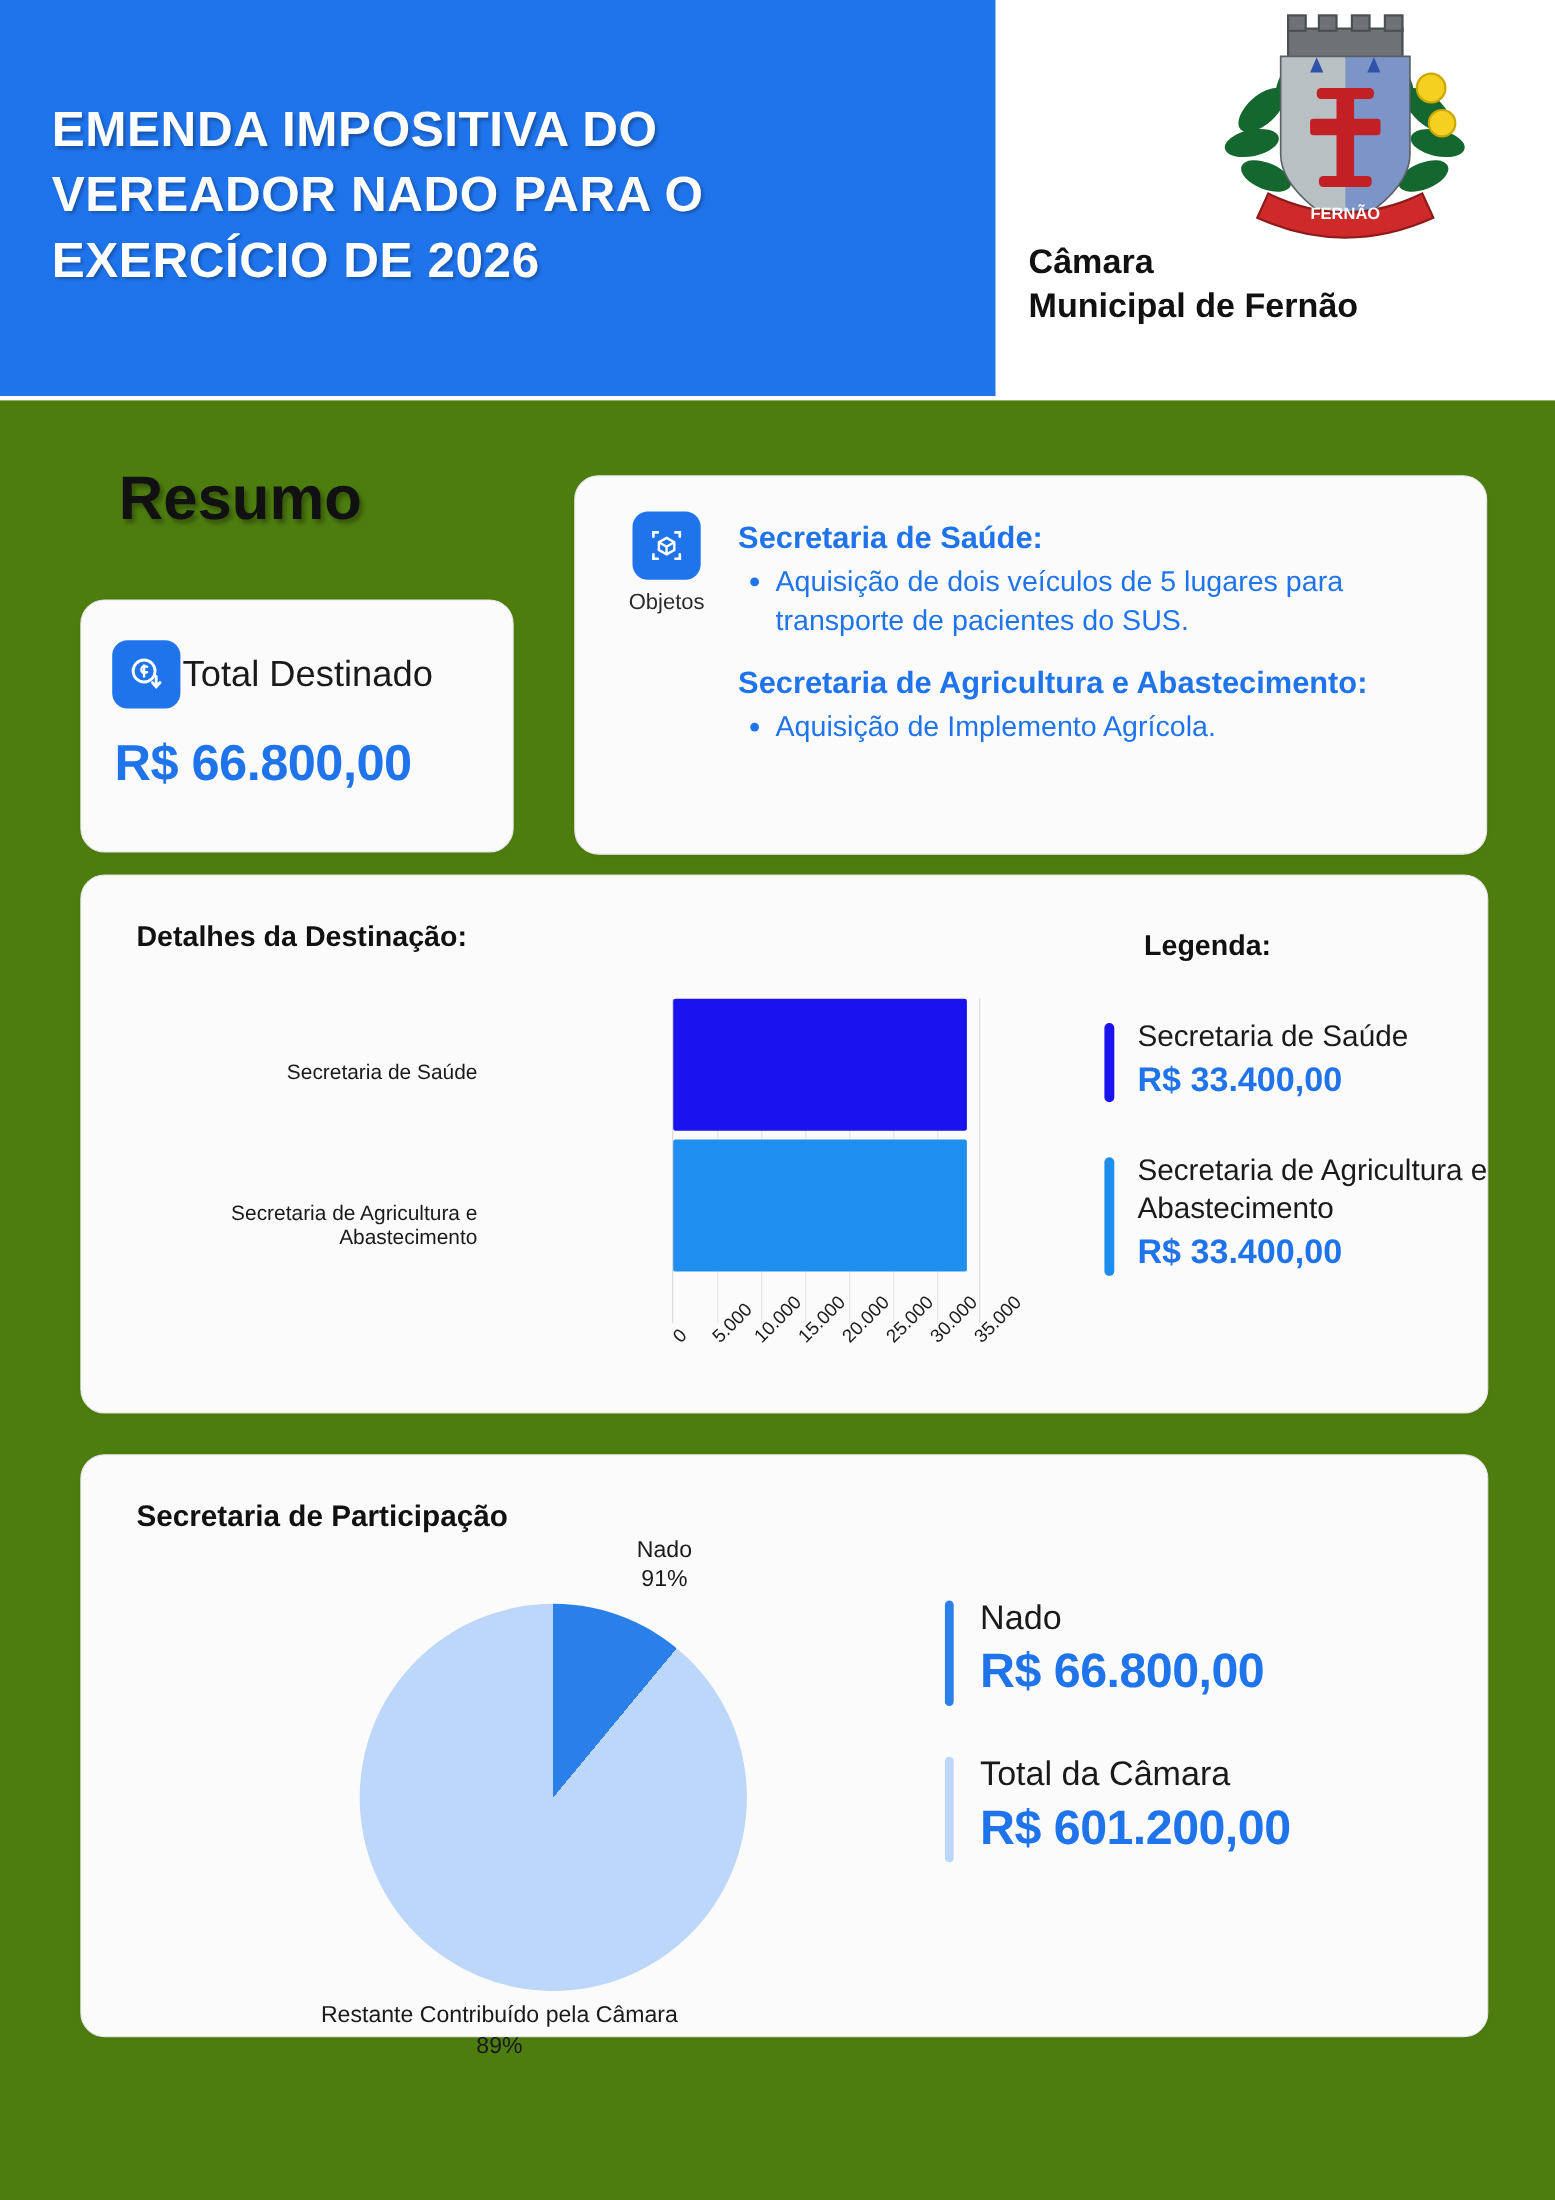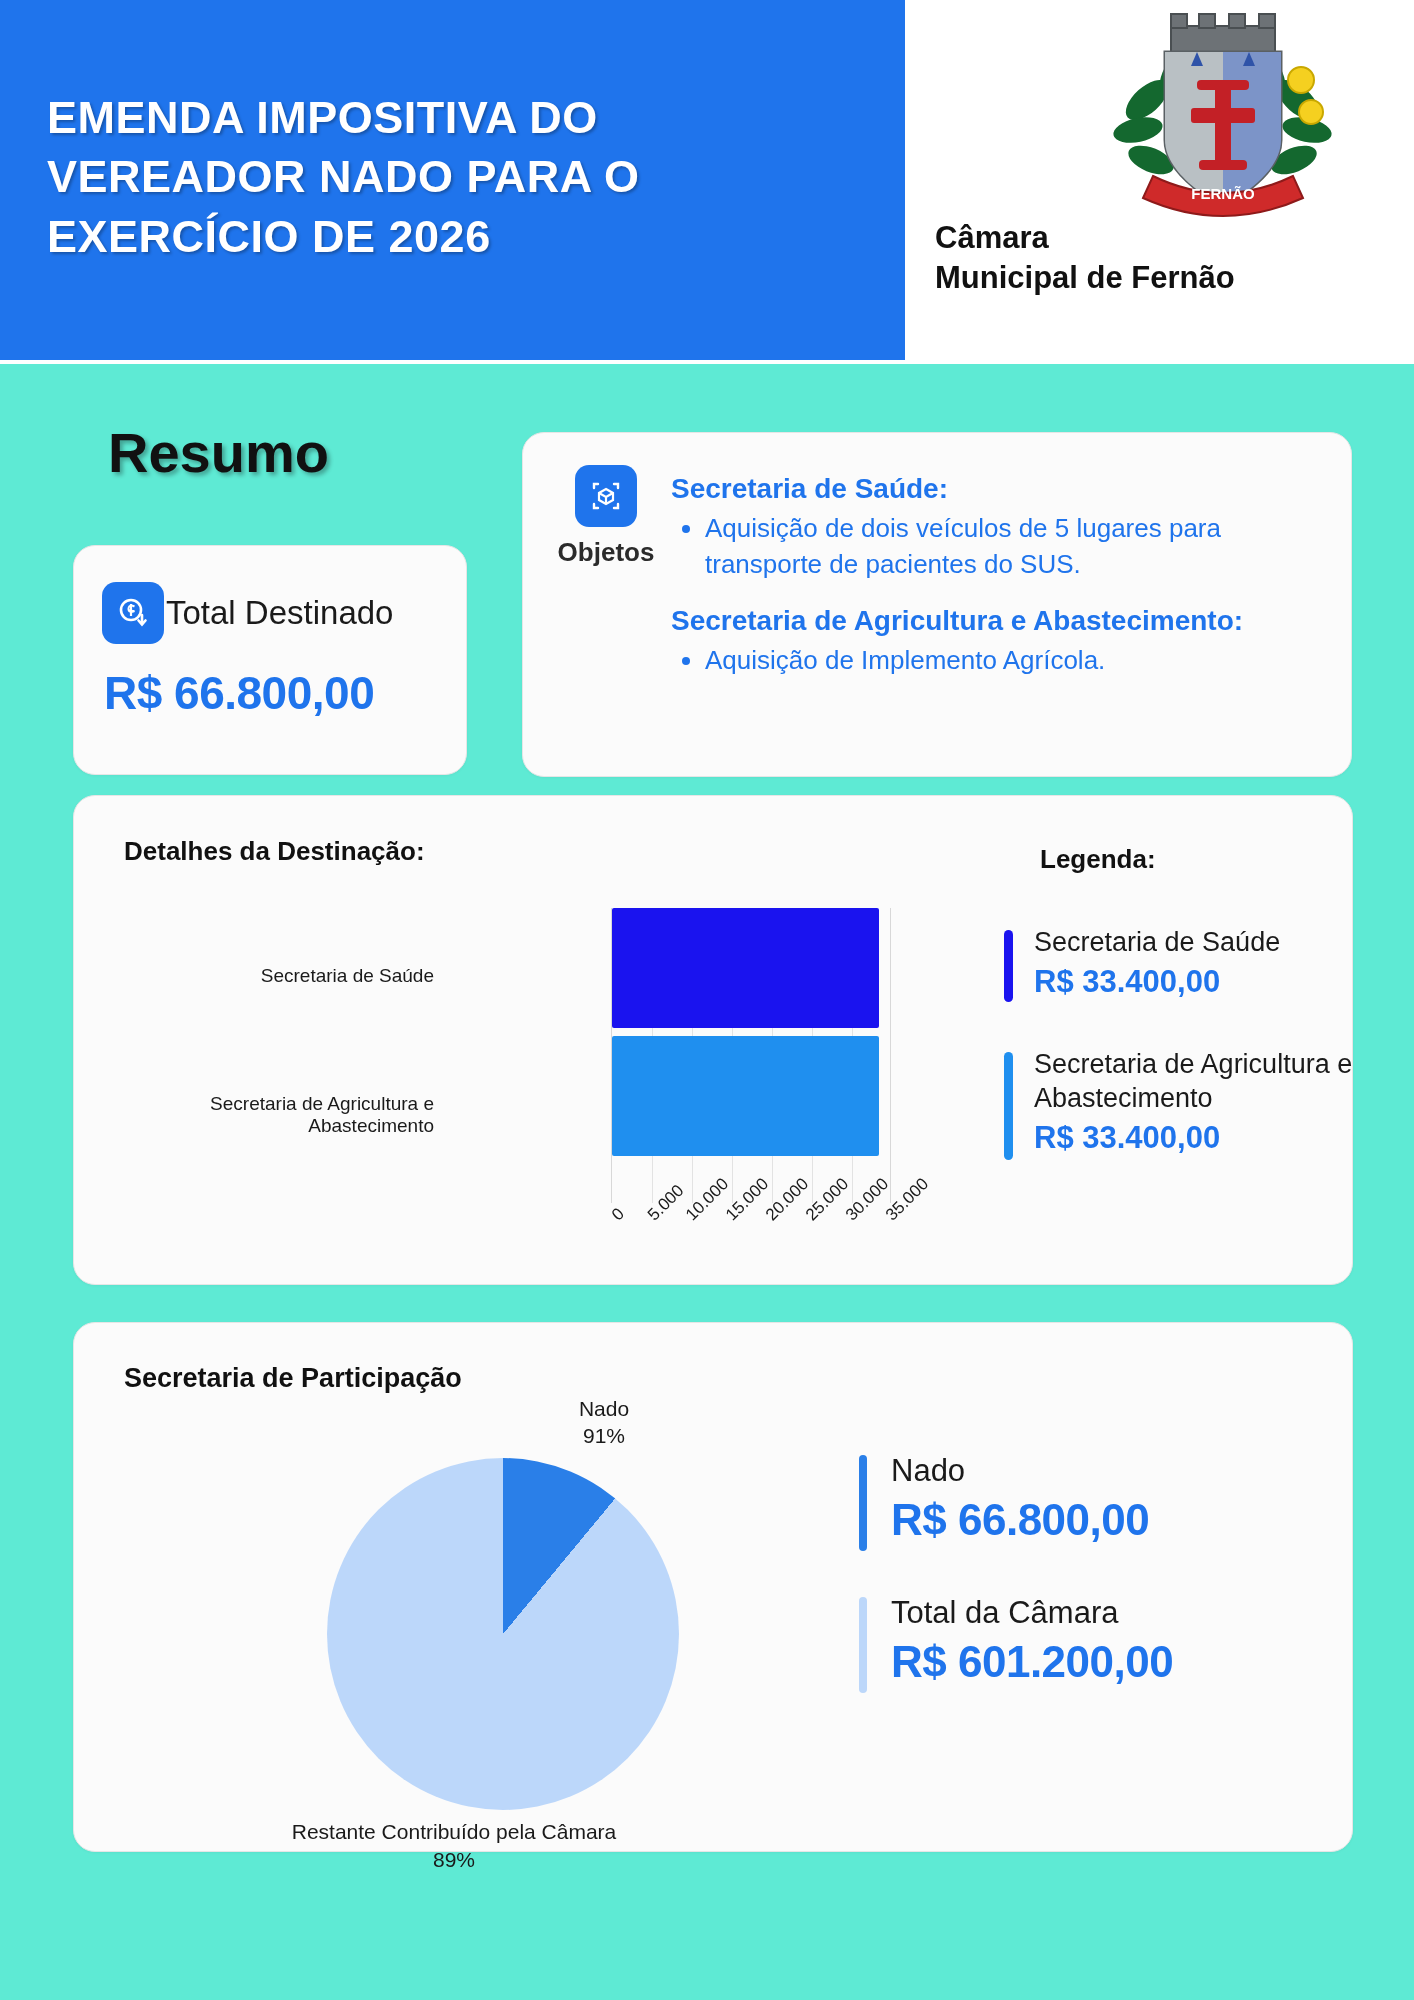--- a/index.html
+++ b/index.html
@@ -6,21 +6,21 @@
   html, body {
     width: 1414px;
     height: 2000px;
     background: #f0f0f0;
     font-family: "Liberation Sans", sans-serif;
   }
   .page {
     position: relative;
     width: 1414px;
     height: 2000px;
-    background: #5eead4;
+    background: #4d7c0f;
     overflow: hidden;
   }
 
   
   .header {
     position: absolute;
     left: 0; top: 0;
     width: 1414px; height: 364px;
     background: #ffffff;
   }
@@ -110,23 +110,22 @@
   }
   .obj-icon-wrap {
     position: absolute;
     left: 28px; top: 32px;
     width: 110px;
     text-align: center;
   }
   .obj-icon-wrap .icon-sq { margin: 0 auto; }
   .obj-icon-label {
     margin-top: 10px;
-    font-size: 26px;
+    font-size: 20px;
     color: #2b2b2b;
-    font-weight: bold;
   }
   .obj-body {
     position: absolute;
     left: 148px; top: 40px;
     width: 660px;
   }
   .obj-h {
     font-size: 28px; font-weight: bold; color: #1f74ec;
     margin-bottom: 6px;
   }

